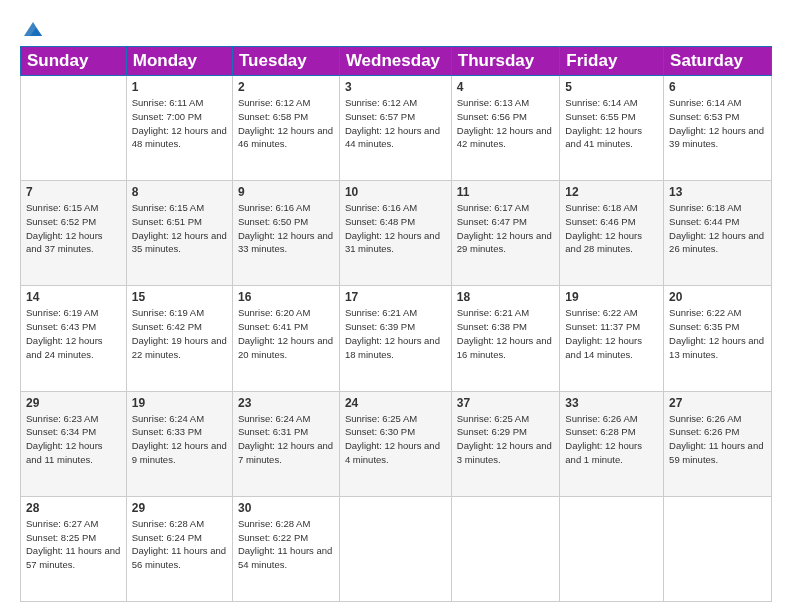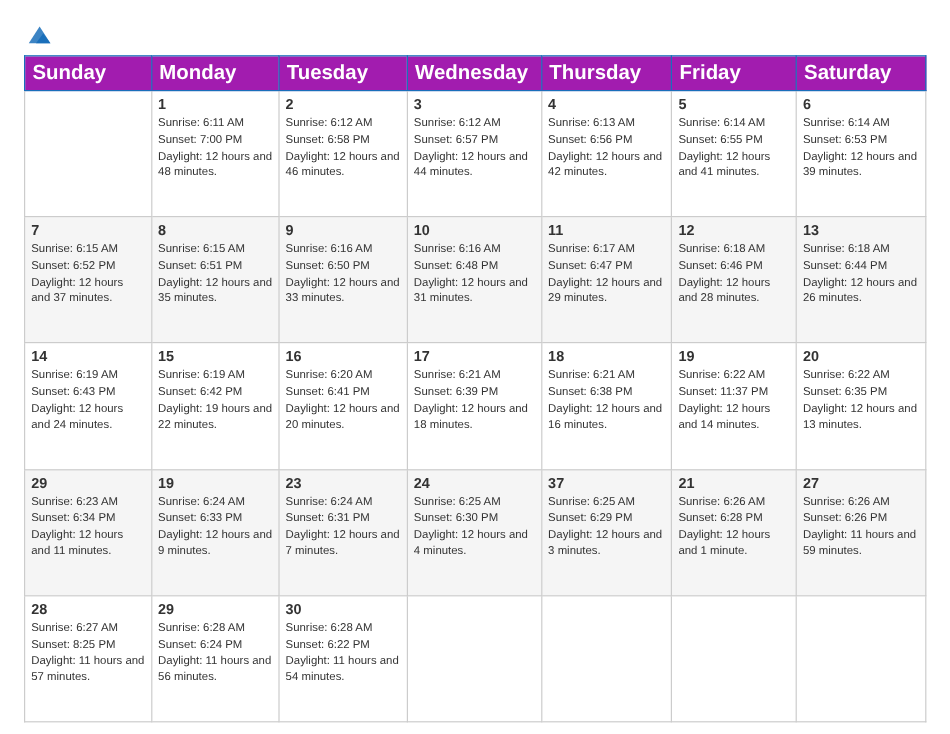--- a/index.html
+++ b/index.html
@@ -337,21 +337,21 @@
           </td>
           <td>
             <div class="day-number">37</div>
             <div class="cell-detail">
               <div>Sunrise: 6:25 AM</div>
               <div>Sunset: 6:29 PM</div>
               <div>Daylight: 12 hours and 3 minutes.</div>
             </div>
           </td>
           <td>
-            <div class="day-number">21</div>
+            <div class="day-number">33</div>
             <div class="cell-detail">
               <div>Sunrise: 6:26 AM</div>
               <div>Sunset: 6:28 PM</div>
               <div>Daylight: 12 hours and 1 minute.</div>
             </div>
           </td>
           <td>
             <div class="day-number">27</div>
             <div class="cell-detail">
               <div>Sunrise: 6:26 AM</div>

